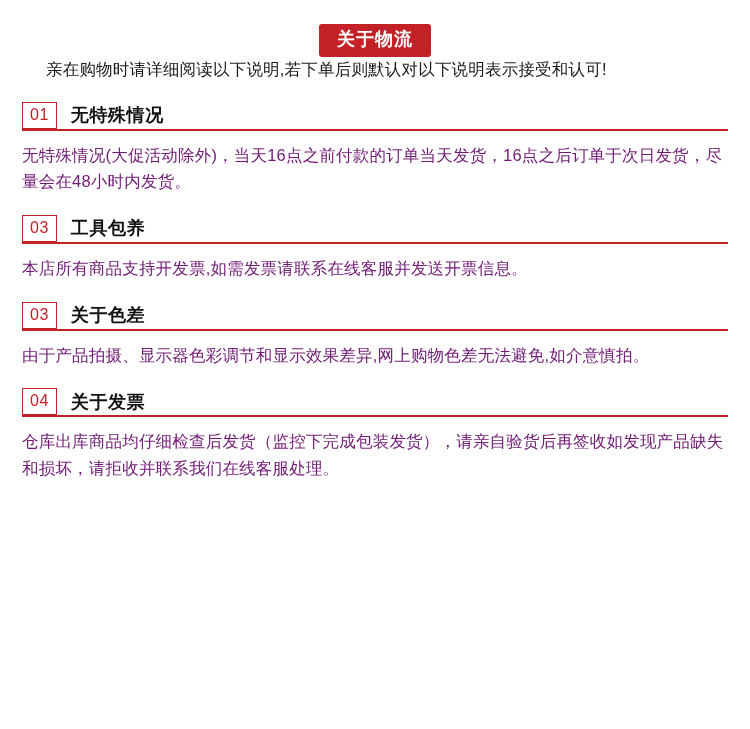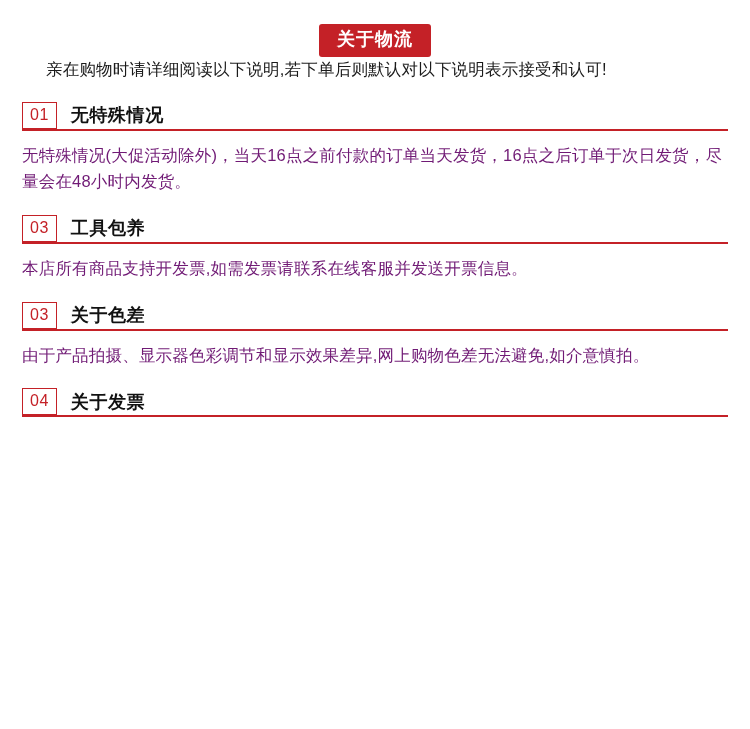--- a/index.html
+++ b/index.html
@@ -122,16 +122,17 @@
     <div class="rule"></div>
     <div class="sec-body">由于产品拍摄、显示器色彩调节和显示效果差异,网上购物色差无法避免,如介意慎拍。</div>
   </div>
 
   <div class="section">
     <div class="sec-head">
       <span class="sec-num">04</span>
       <span class="sec-title">关于发票</span>
     </div>
     <div class="rule"></div>
+    <div class="sec-body">仓库出库商品均仔细检查后发货（监控下完成包装发货），请亲自验货后再签收如发现产品缺失和损坏，请拒收并联系我们在线客服处理。</div>
   </div>
 
 
 </div>
 
 </body></html>

